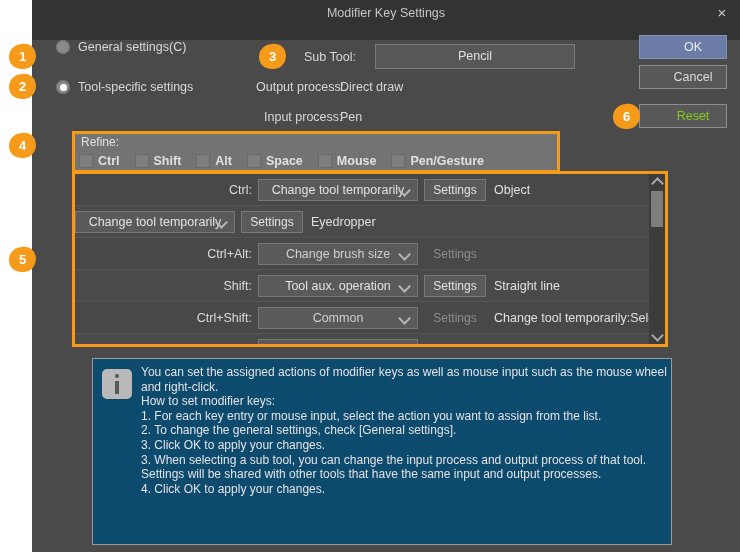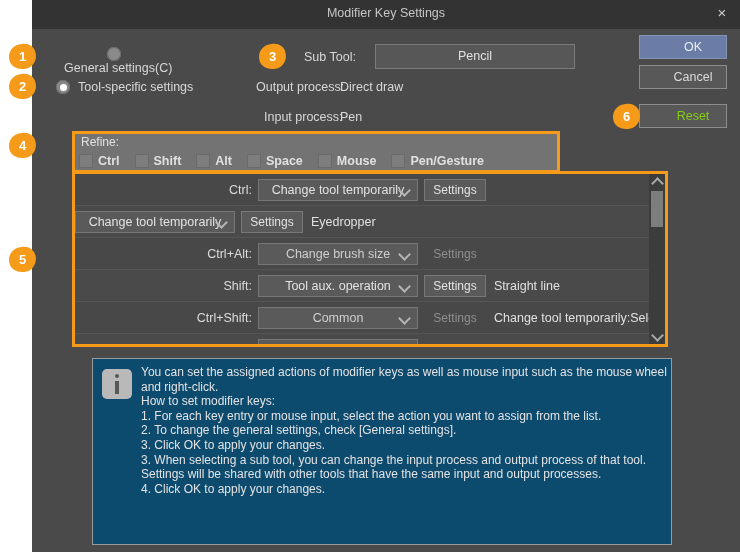--- a/index.html
+++ b/index.html
@@ -23,21 +23,21 @@
     top: 0px;
     width: 708px;
     height: 552px;
     background: #4a4a4a;
     box-sizing: border-box;
   }
   #titlebar {
     position: absolute;
     left: 0; top: 0;
     width: 708px;
-    height: 29px;
+    height: 40px;
     background: #333333;
   }
   #title-text {
     position: absolute;
     left: 0; top: 0;
     width: 708px;
     height: 26px;
     line-height: 26px;
     text-align: center;
     color: #c6c6c6;
@@ -394,21 +394,21 @@
 </head>
 <body>
 
 <div id="dialog">
 
   <div id="titlebar">
     <div id="title-text">Modifier Key Settings</div>
     <div id="close-icon">×</div>
   </div>
 
-  <div class="radio-row" style="left:24px; top:47px;flex-direction:column;">
+  <div class="radio-row" style="left:24px; top:37px;">
     <div class="radio-mark"></div>
     <div class="radio-label">General settings(C)</div>
   </div>
   <div class="radio-row" style="left:24px; top:77px;">
     <div class="radio-mark sel"></div>
     <div class="radio-label">Tool-specific settings</div>
   </div>
 
   <div class="field-label" style="left:272px; top:50px;">Sub Tool:</div>
   <div id="subtool-button">Pencil</div>
@@ -450,20 +450,21 @@
         </div>
       </div>
   </div>
 
   <div id="list-box">
     <div id="list-inner">
         <div class="lrow">
           <div class="lrow-key">Ctrl:</div>
           <div class="lrow-select"><span>Change tool temporarily</span><div class="sel-arrow"></div></div>
           <div class="lrow-settings">Settings</div>
+          <div class="lrow-value">Object</div>
         </div>
         <div class="lrow">
           <div class="lrow-select"><span>Change tool temporarily</span><div class="sel-arrow"></div></div>
           <div class="lrow-settings">Settings</div>
           <div class="lrow-value">Eyedropper</div>
         </div>
         <div class="lrow">
           <div class="lrow-key">Ctrl+Alt:</div>
           <div class="lrow-select dim"><span>Change brush size</span><div class="sel-arrow"></div></div>
           <div class="lrow-settings disabled">Settings</div>

